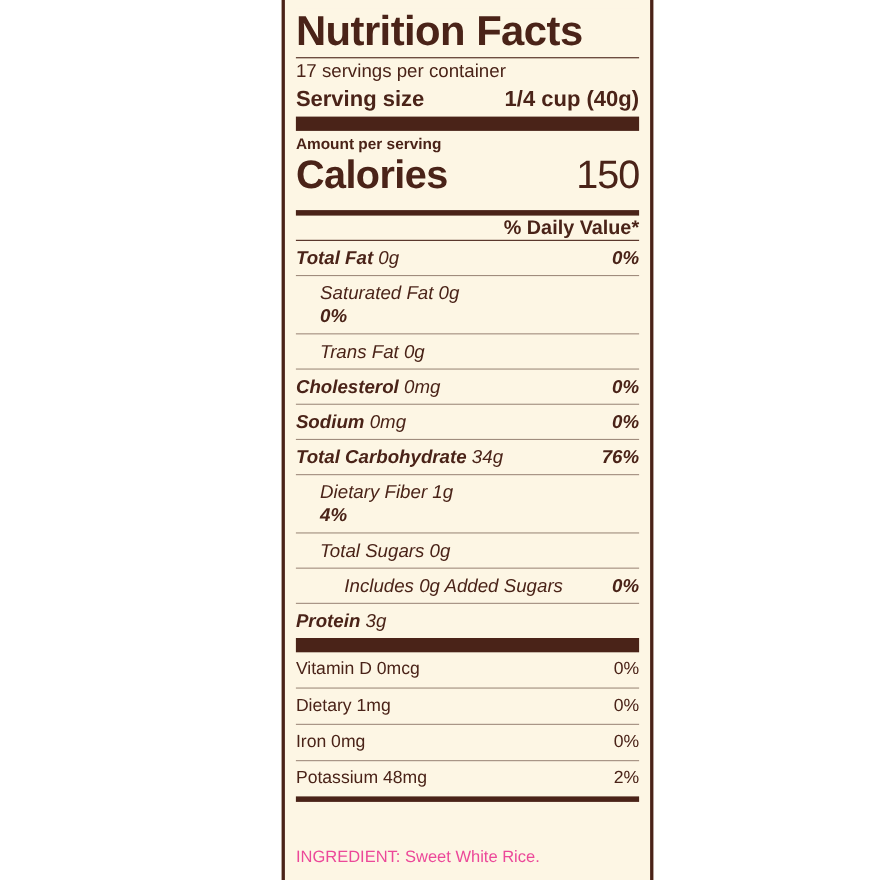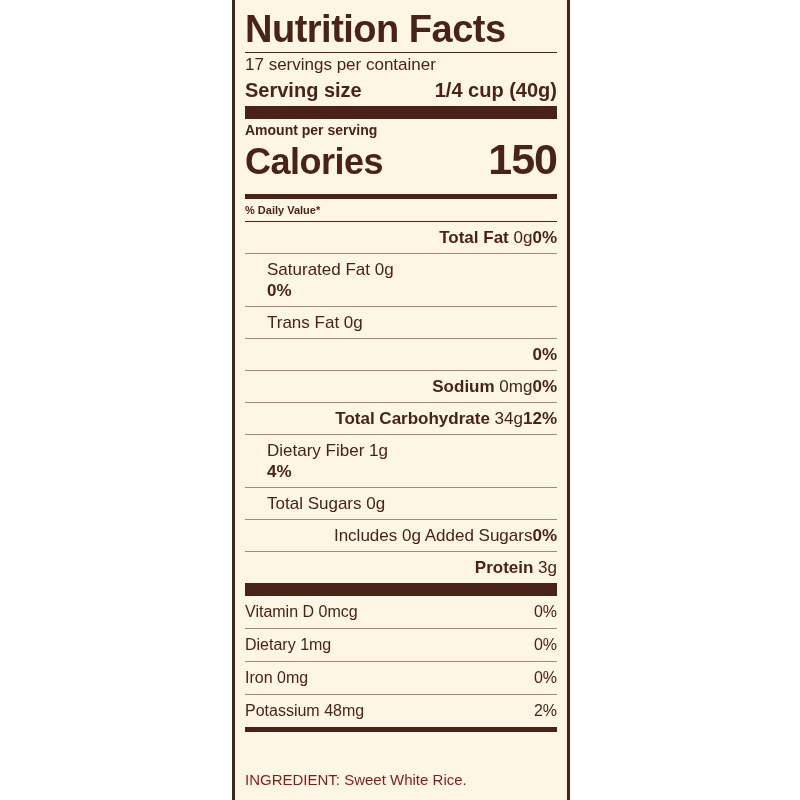--- a/index.html
+++ b/index.html
@@ -12,20 +12,21 @@
     background: #ffffff;
     font-family: "Liberation Sans", sans-serif;
     color: #4a2318;
     overflow: hidden;
   }
   #page {
     position: relative;
     width: 717px;
     height: 800px;
     background: #ffffff;
+    margin-left: 24px;
   }
   
   .panel {
     position: absolute;
     left: 232px;
     top: 0;
     width: 338px;
     height: 800px;
     background: #fdf6e4;
     border-left: 3px solid #4a2318;
@@ -81,39 +82,40 @@
     align-items: baseline;
     padding-bottom: 12px;
   }
   .calories-label {
     font-weight: bold;
     font-size: 36px;
     line-height: 40px;
     letter-spacing: -0.5px;
   }
   .calories-value {
-    font-weight: bold;
-    font-size: 43px;
+    font-weight: normal;
+    font-size: 36px;
     line-height: 40px;
     letter-spacing: -1px;
   }
   .dv-header {
-    text-align: left;
-    font-weight: bold;
-    font-size: 11px;
+    text-align: right;
+    font-weight: bold;
+    font-size: 18px;
     line-height: 18px;
     padding: 2px 0 2px 0;
   }
   .nut-row {
     display: flex;
-    justify-content: flex-end;
+    justify-content: space-between;
     align-items: baseline;
     font-size: 17px;
     line-height: 21px;
     padding: 5px 0 5px 0;
+    font-style: italic;
   }
   .nut-row .name { white-space: nowrap; }
   .nut-row .name b { font-weight: bold; }
   .nut-row .dv { font-weight: bold; white-space: nowrap; }
   .ind-1 { padding-left: 22px; flex-direction: column; }
   .ind-2 { padding-left: 44px; }
   .vit-row {
     display: flex;
     justify-content: space-between;
     align-items: baseline;
@@ -126,21 +128,21 @@
     line-height: 17px;
     padding-top: 5px;
   }
   .ingredient {
     position: absolute;
     left: 245px;
     top: 770px;
     width: 320px;
     font-size: 15px;
     line-height: 20px;
-    color: #7f1d1d;
+    color: #ec4899;
   }
 </style>
 </head>
 <body>
 
 <div id="page">
   <div class="panel"></div>
 
   <div class="label-box">
 
@@ -178,31 +180,32 @@
           <span class="name">Saturated Fat 0g</span>
           <span class="dv">0%</span>
         </div>
         <div class="rule-hair"></div>
         <div class="nut-row ind-1">
           <span class="name">Trans Fat 0g</span>
           <span class="dv"></span>
         </div>
         <div class="rule-hair"></div>
         <div class="nut-row">
+          <span class="name"><b>Cholesterol</b> 0mg</span>
           <span class="dv">0%</span>
         </div>
         <div class="rule-hair"></div>
         <div class="nut-row">
           <span class="name"><b>Sodium</b> 0mg</span>
           <span class="dv">0%</span>
         </div>
         <div class="rule-hair"></div>
         <div class="nut-row">
           <span class="name"><b>Total Carbohydrate</b> 34g</span>
-          <span class="dv">12%</span>
+          <span class="dv">76%</span>
         </div>
         <div class="rule-hair"></div>
         <div class="nut-row ind-1">
           <span class="name">Dietary Fiber 1g</span>
           <span class="dv">4%</span>
         </div>
         <div class="rule-hair"></div>
         <div class="nut-row ind-1">
           <span class="name">Total Sugars 0g</span>
           <span class="dv"></span>

